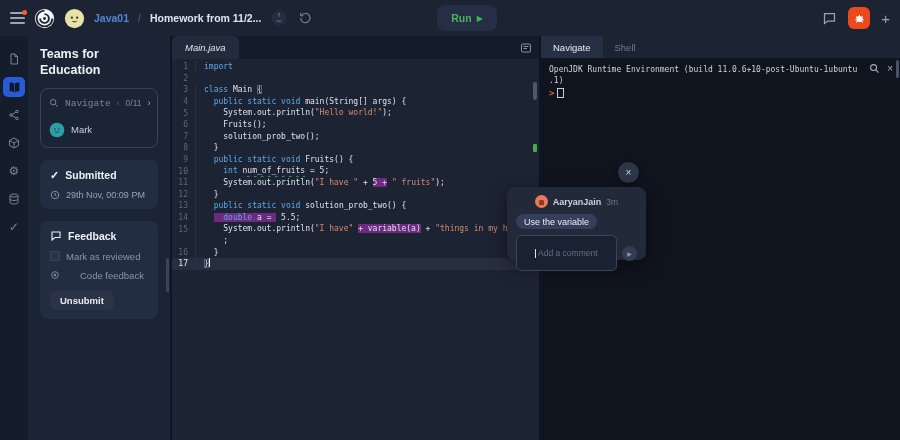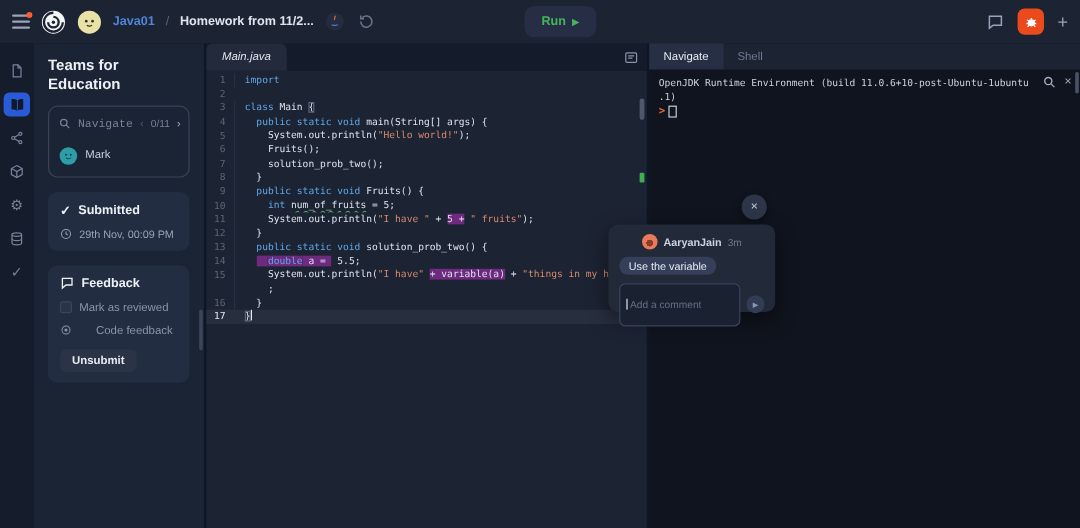--- a/index.html
+++ b/index.html
@@ -85,21 +85,21 @@
   .cons-scroll { position:absolute; right:1px; top:24px; width:3px; height:18px; background:#4a5268; border-radius:2px; }
 
   
   .popup-close { position:absolute; left:618px; top:162px; width:21px; height:21px; border-radius:50%; background:#2d3549; display:flex; align-items:center; justify-content:center; color:#c9cfdc; font-size:10px; z-index:30; box-shadow:0 2px 6px rgba(0,0,0,.4); cursor:pointer; }
   .popup { position:absolute; left:507px; top:187px; width:139px; height:73px; background:#222938; border-radius:8px; z-index:30; padding:8px 9px; box-shadow:0 6px 18px rgba(0,0,0,.45); }
   .pp-av { width:13px; height:13px; border-radius:50%; background:radial-gradient(circle at 50% 58%, #8a3d2a 0 28%, #e87a5a 30%); flex:none; }
   .pp-name { font-size:9px; font-weight:bold; color:#ccd3df; }
   .pp-time { font-size:8.5px; color:#6e7890; }
   .pp-pill { margin-top:6px; display:inline-block; background:#353f5a; border-radius:9px; padding:2.5px 8px; font-size:9px; color:#e8ecf4; }
   .pp-r3 { margin-top:6px; display:flex; align-items:center; gap:5px; }
-  .pp-input { flex:1; height:36px; background:#1a2130; border:1px solid #3a4460; border-radius:5px; display:flex; align-items:center; padding:0 5px; gap:2px; cursor:text; }
+  .pp-input { flex:1; height:36px; background:#1a2130; border:1px solid #3a4460; border-radius:5px; display:flex; align-items:center; padding:0 18px; gap:2px; cursor:text; }
   .pp-caret { width:1px; height:9px; background:#dfe3ec; }
   .pp-ph { font-size:8.5px; color:#646e88; }
   .pp-send { width:15px; height:15px; border-radius:50%; background:#323c55; display:flex; align-items:center; justify-content:center; color:#8d97ad; font-size:6px; flex:none; cursor:pointer; }
 </style>
 </head>
 <body>
 
 <div class="topbar">
   <div class="tb-left">
     <div class="hamburger">

